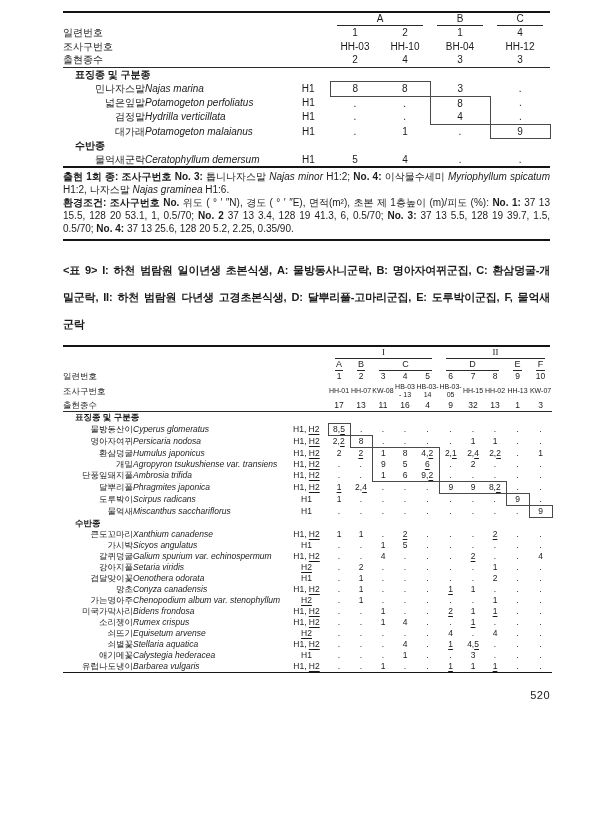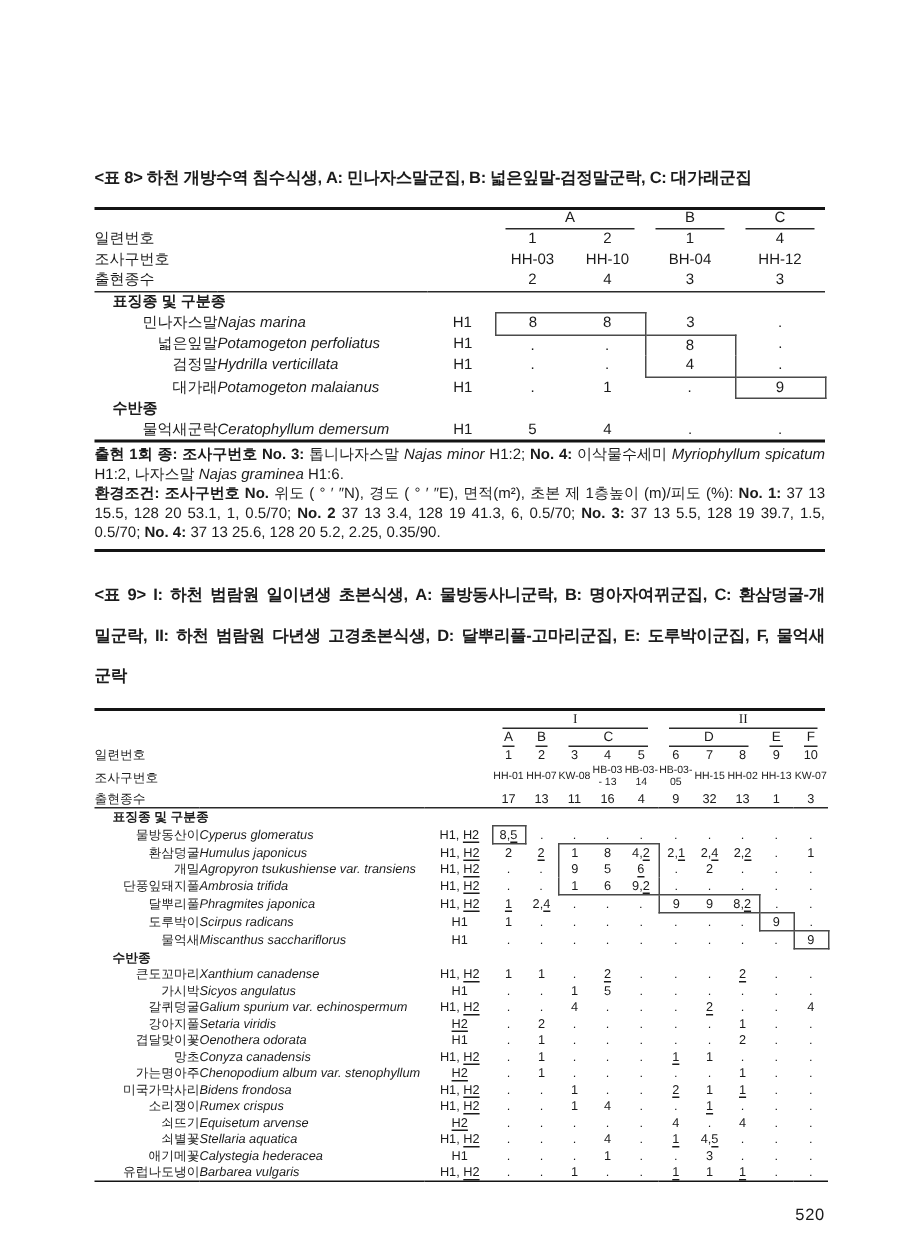--- a/index.html
+++ b/index.html
@@ -65,21 +65,20 @@
 
   
   .pageno{margin-top:16px;text-align:right;font-size:11px;letter-spacing:0.5px;}
 </style>
 </head>
 <body>
 
 <div class="sheet">
   <div class="content">
 
-    <div class="t8-title">&lt;표 8&gt; 하천 개방수역 침수식생, A: 민나자스말군집, B: 넓은잎말-검정말군락, C: 대가래군집</div>
 
     <div class="tblock8">
       <div id="table8-mount">
           <table class="t8">
             <colgroup>
               <col style="width: 82px;">
               <col style="width: 140px;">
               <col style="width: 45px;">
               <col style="width: 50px;">
               <col style="width: 50px;">
@@ -282,20 +281,35 @@
                 <td class="val">.</td>
                 <td class="val">.</td>
                 <td class="val">.</td>
                 <td class="val">.</td>
                 <td class="val">.</td>
                 <td class="val">.</td>
                 <td class="val">.</td>
                 <td class="val">.</td>
               </tr>
               <tr>
+                <td class="kor">명아자여뀌</td>
+                <td class="lat">Persicaria nodosa</td>
+                <td class="lay">H1, <u>H2</u></td>
+                <td class="val">2,<u>2</u></td>
+                <td class="val bt bb bl br">8</td>
+                <td class="val">.</td>
+                <td class="val">.</td>
+                <td class="val">.</td>
+                <td class="val">.</td>
+                <td class="val">1</td>
+                <td class="val">1</td>
+                <td class="val">.</td>
+                <td class="val">.</td>
+              </tr>
+              <tr>
                 <td class="kor">환삼덩굴</td>
                 <td class="lat">Humulus japonicus</td>
                 <td class="lay">H1, <u>H2</u></td>
                 <td class="val">2</td>
                 <td class="val"><u>2</u></td>
                 <td class="val bt bl">1</td>
                 <td class="val bt">8</td>
                 <td class="val bt br">4,<u>2</u></td>
                 <td class="val">2,<u>1</u></td>
                 <td class="val">2,<u>4</u></td>

